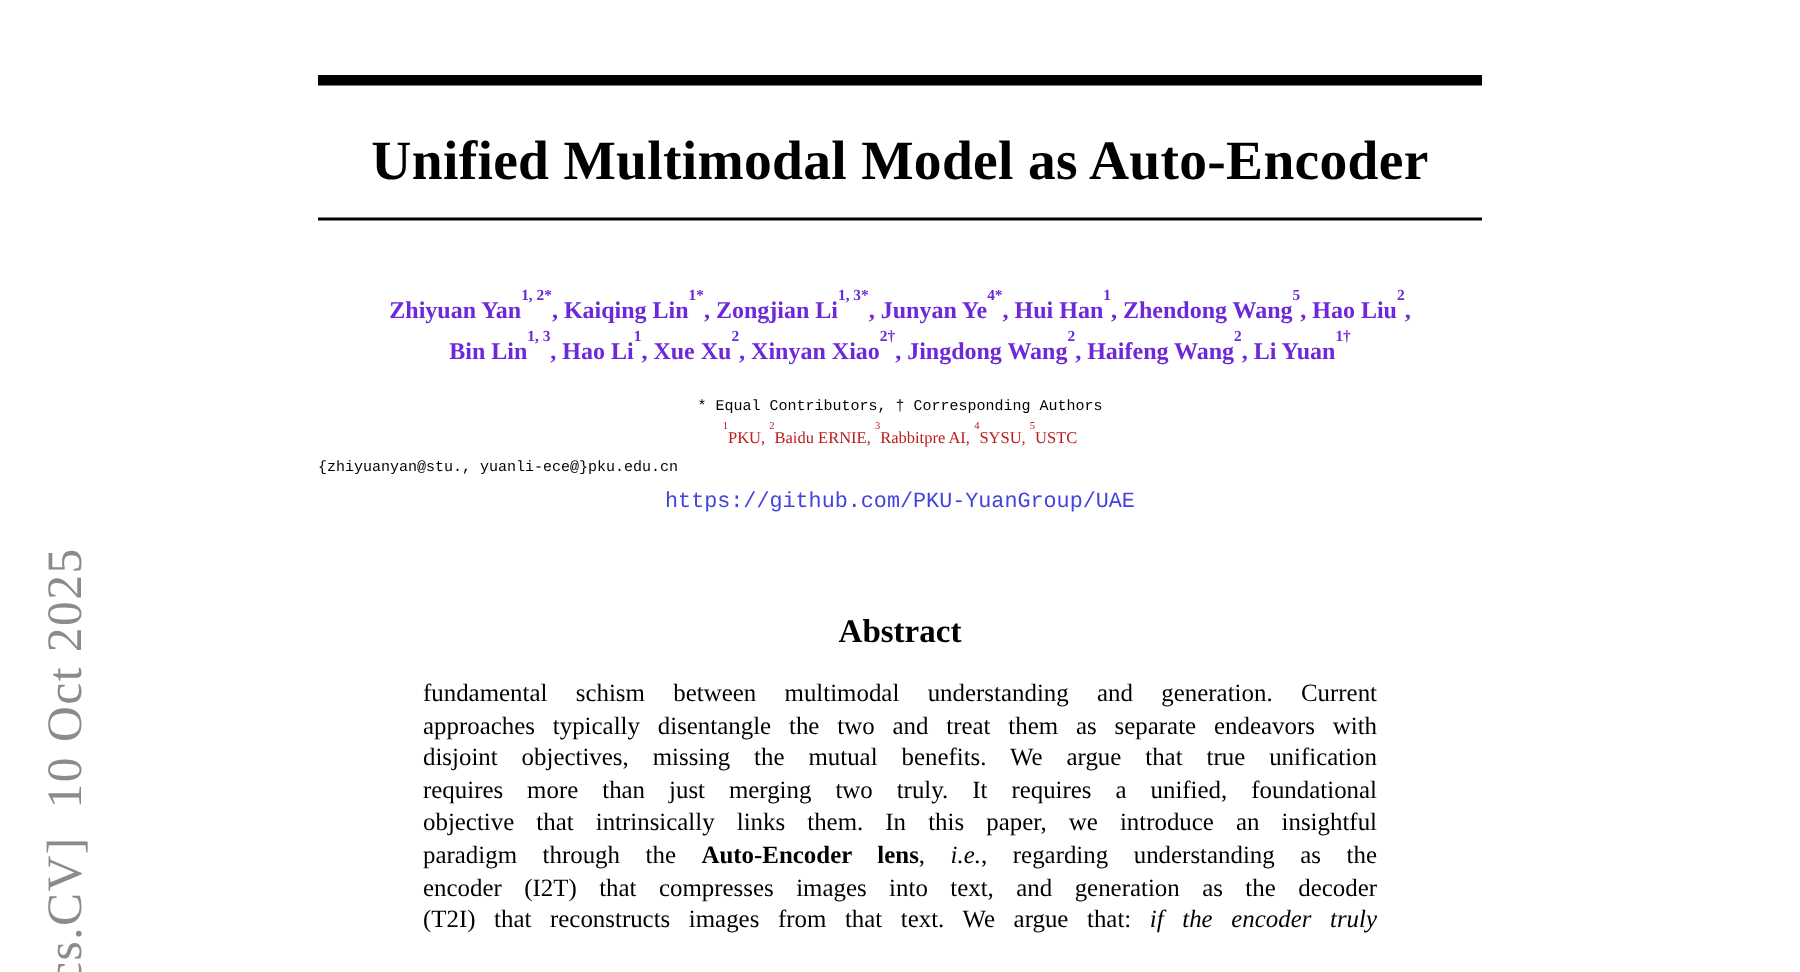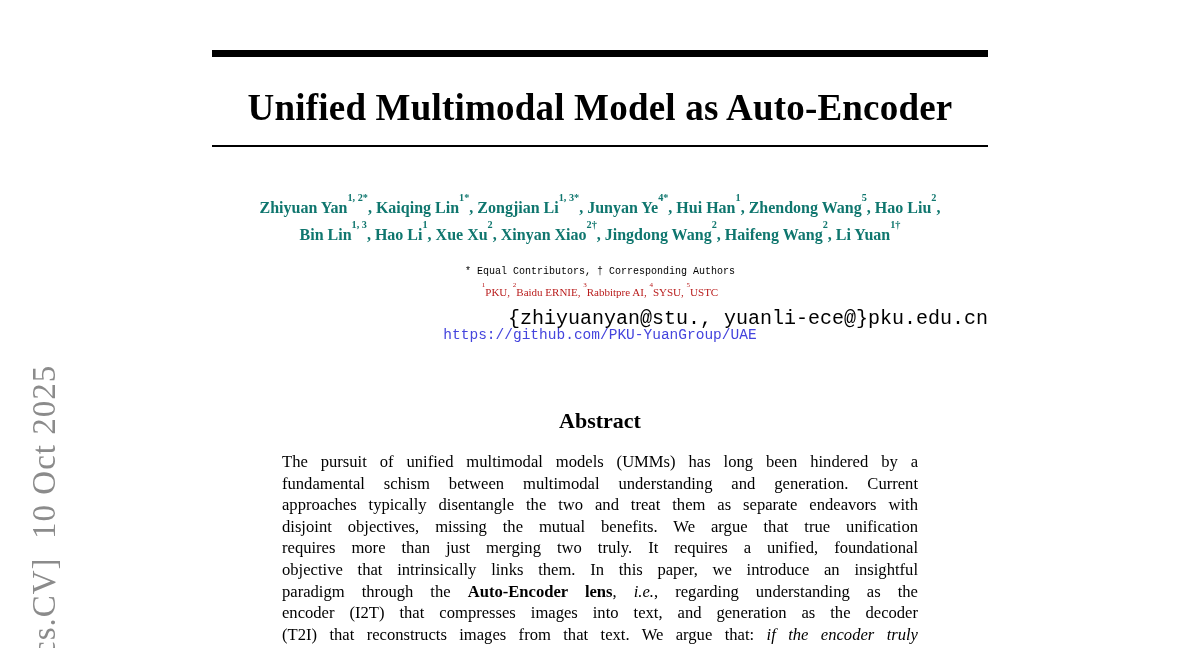--- a/index.html
+++ b/index.html
@@ -37,42 +37,42 @@
     position: absolute; left: 212px; top: 86px; width: 776px;
     margin: 0;
     text-align: center;
     font-size: 37px; font-weight: bold; color: #000;
     letter-spacing: 0.2px;
   }
 
   .authors {
     position: absolute; left: 162px; top: 194px; width: 876px;
     text-align: center;
-    font-size: 16px; font-weight: bold; color: #0f766e;
+    font-size: 16px; font-weight: bold; color: #6d28d9;
   }
   .authors .author-line { line-height: 27px; }
   sup.s {
     font-size: 64%;
     position: relative; top: -0.55em;
     line-height: 0;
   }
 
   .mono { font-family: "Liberation Mono", monospace; }
 
   .contrib-line {
     position: absolute; left: 212px; top: 266px; width: 776px;
     text-align: center; font-size: 10px; color: #000;
   }
   .affil-line {
     position: absolute; left: 212px; top: 286px; width: 776px;
     text-align: center; font-size: 11px; color: #b91c1c;
   }
   .email-line {
     position: absolute; left: 212px; top: 307px; width: 776px;
-    text-align: right; font-size: 20px; color: #000;
+    text-align: left; font-size: 10px; color: #000;
   }
   .url-line {
     position: absolute; left: 212px; top: 327px; width: 776px;
     text-align: center; font-size: 14.5px;
   }
   .url-line a { text-decoration: none; }
 
   .abstract-heading {
     position: absolute; left: 212px; top: 408px; width: 776px;
     margin: 0; text-align: center;
@@ -115,21 +115,20 @@
 
   <div class="email-line mono">{zhiyuanyan@stu., yuanli-ece@}pku.edu.cn</div>
 
   <div class="url-line mono">
     <a href="#" style="color: rgb(68, 68, 221);">https://github.com/PKU-YuanGroup/UAE</a>
   </div>
 
   <h2 class="abstract-heading">Abstract</h2>
 
   <div class="abstract-body">
-      <div class="abs-line"><span>The pursuit of unified multimodal models (UMMs) has long been hindered by a</span></div>
       <div class="abs-line"><span>fundamental schism between multimodal understanding and generation. Current</span></div>
       <div class="abs-line"><span>approaches typically disentangle the two and treat them as separate endeavors with</span></div>
       <div class="abs-line"><span>disjoint objectives, missing the mutual benefits. We argue that true unification</span></div>
       <div class="abs-line"><span>requires more than just merging two truly. It requires a unified, foundational</span></div>
       <div class="abs-line"><span>objective that intrinsically links them. In this paper, we introduce an insightful</span></div>
       <div class="abs-line"><span>paradigm through the </span><span class="seg-b">Auto-Encoder lens</span><span>, </span><span class="seg-i">i.e.</span><span>, regarding understanding as the</span></div>
       <div class="abs-line"><span>encoder (I2T) that compresses images into text, and generation as the decoder</span></div>
       <div class="abs-line"><span>(T2I) that reconstructs images from that text. We argue that: </span><span class="seg-i">if the encoder truly</span></div>
     </div>
 

